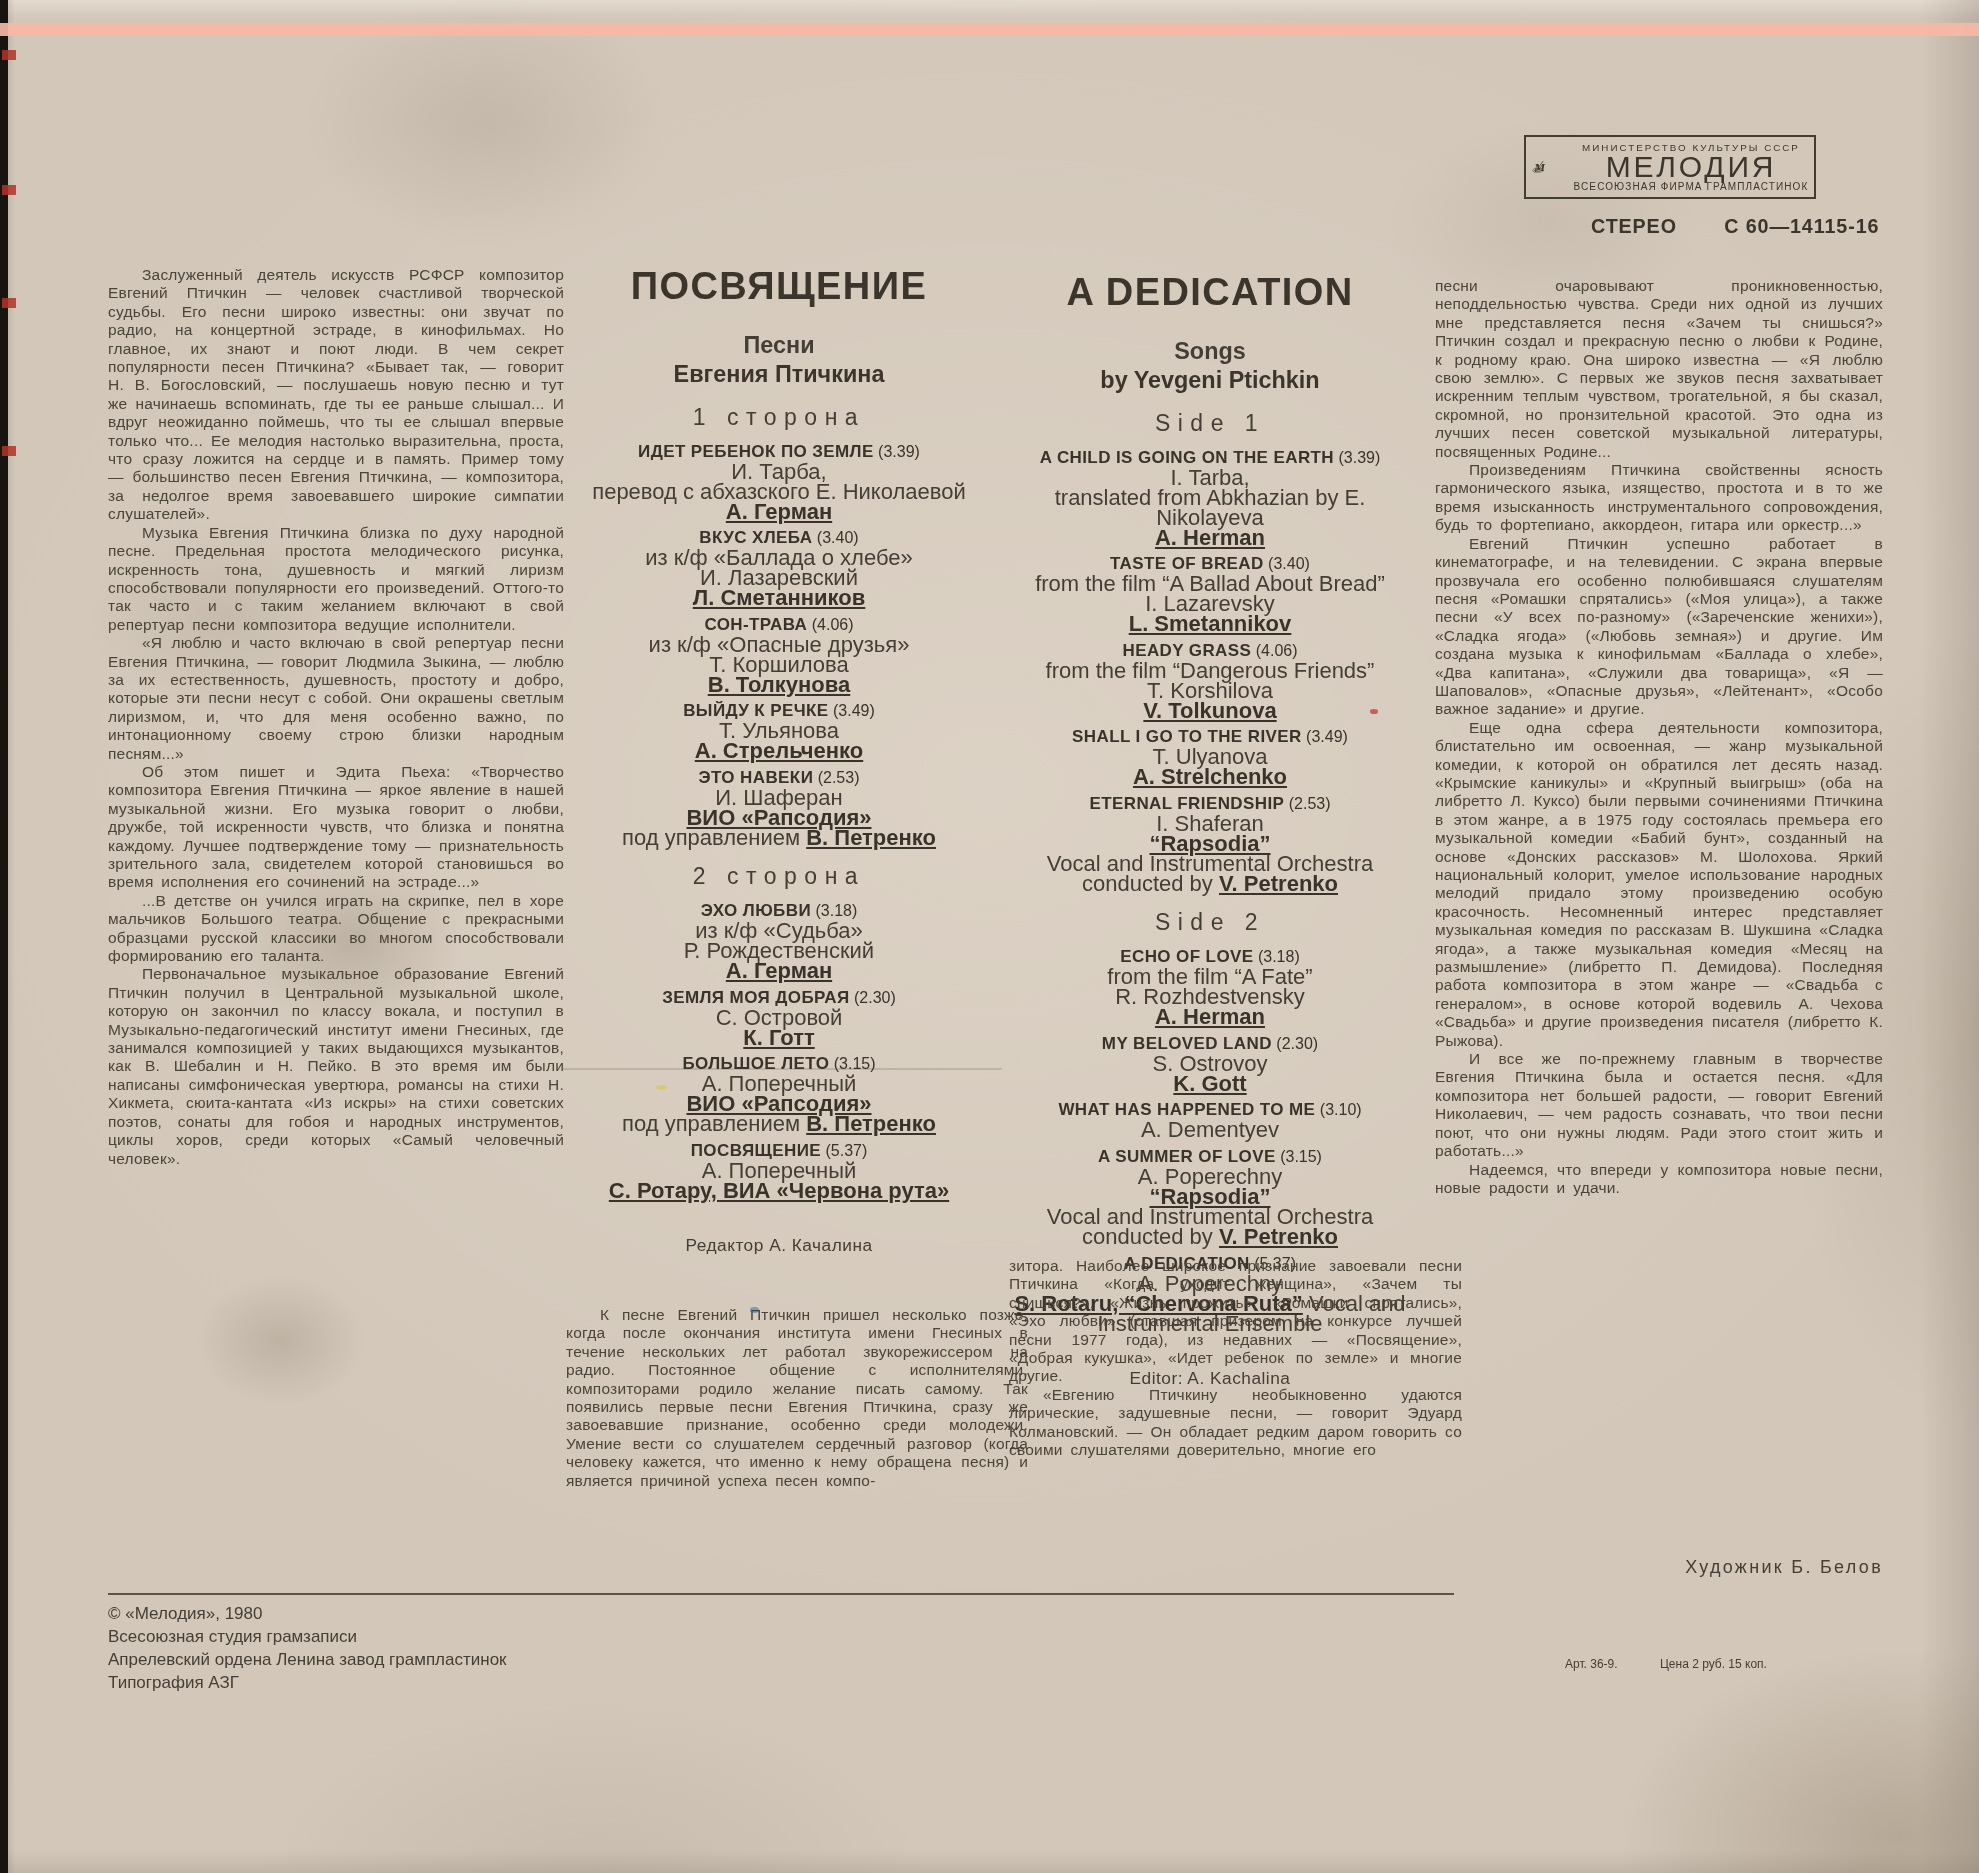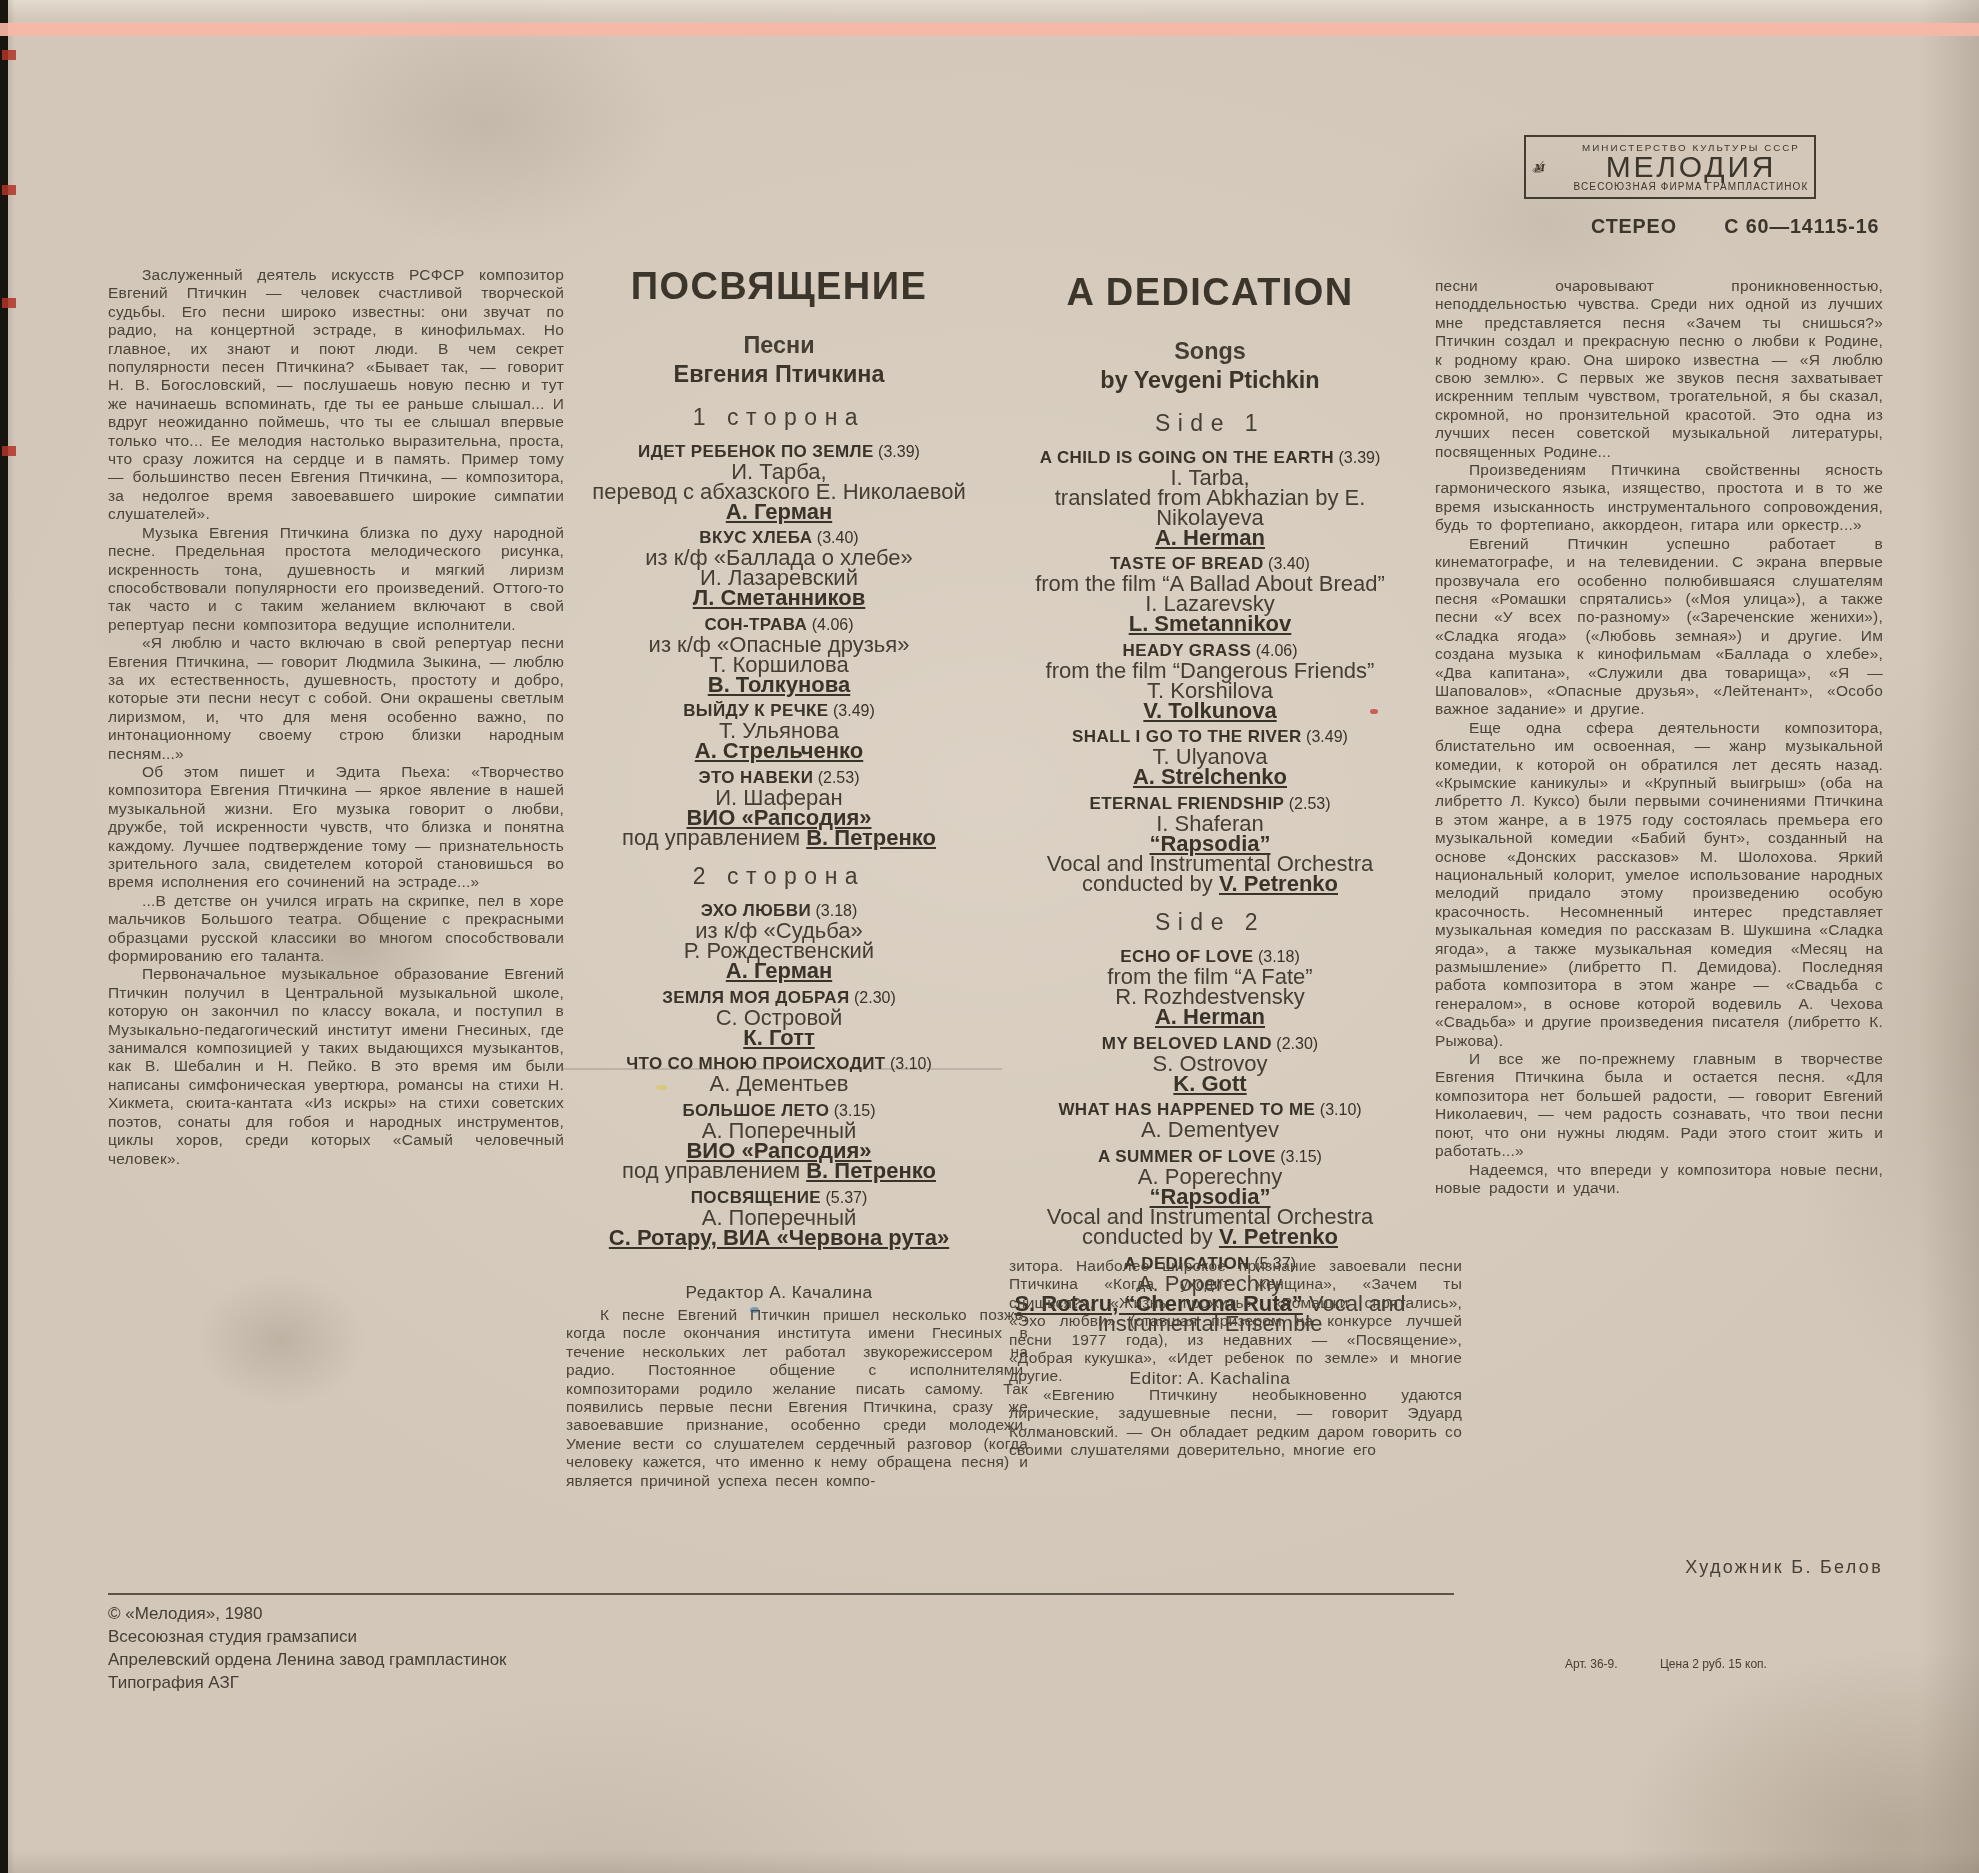--- a/index.html
+++ b/index.html
@@ -158,24 +158,20 @@
           <div class="track-line"><span>из к/ф «Судьба»</span></div>
           <div class="track-line"><span>Р. Рождественский</span></div>
           <div class="track-line"><span class="b">А. Герман</span></div>
         </div>
         <div class="track">
           <div class="track-title"><span>ЗЕМЛЯ МОЯ ДОБРАЯ</span><span class="time"> (2.30)</span></div>
           <div class="track-line"><span>С. Островой</span></div>
           <div class="track-line"><span class="b">К. Готт</span></div>
         </div>
         <div class="track">
-          <div class="track-title"><span>ЧТО СО МНОЮ ПРОИСХОДИТ</span><span class="time"> (3.10)</span></div>
-          <div class="track-line"><span>А. Дементьев</span></div>
-        </div>
-        <div class="track">
           <div class="track-title"><span>БОЛЬШОЕ ЛЕТО</span><span class="time"> (3.15)</span></div>
           <div class="track-line"><span>А. Поперечный</span></div>
           <div class="track-line"><span class="b">ВИО «Рапсодия»</span></div>
           <div class="track-line"><span>под управлением </span><span class="b">В. Петренко</span></div>
         </div>
         <div class="track">
           <div class="track-title"><span>ПОСВЯЩЕНИЕ</span><span class="time"> (5.37)</span></div>
           <div class="track-line"><span>А. Поперечный</span></div>
           <div class="track-line"><span class="b">С. Ротару, ВИА «Червона рута»</span></div>
         </div>

